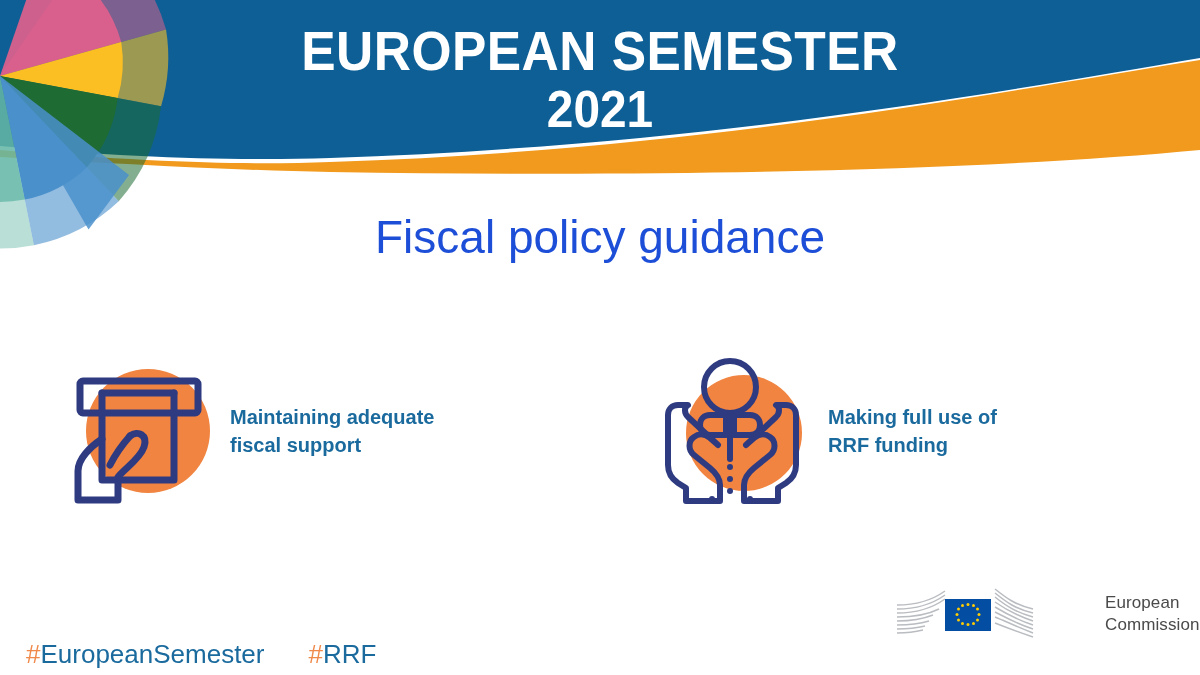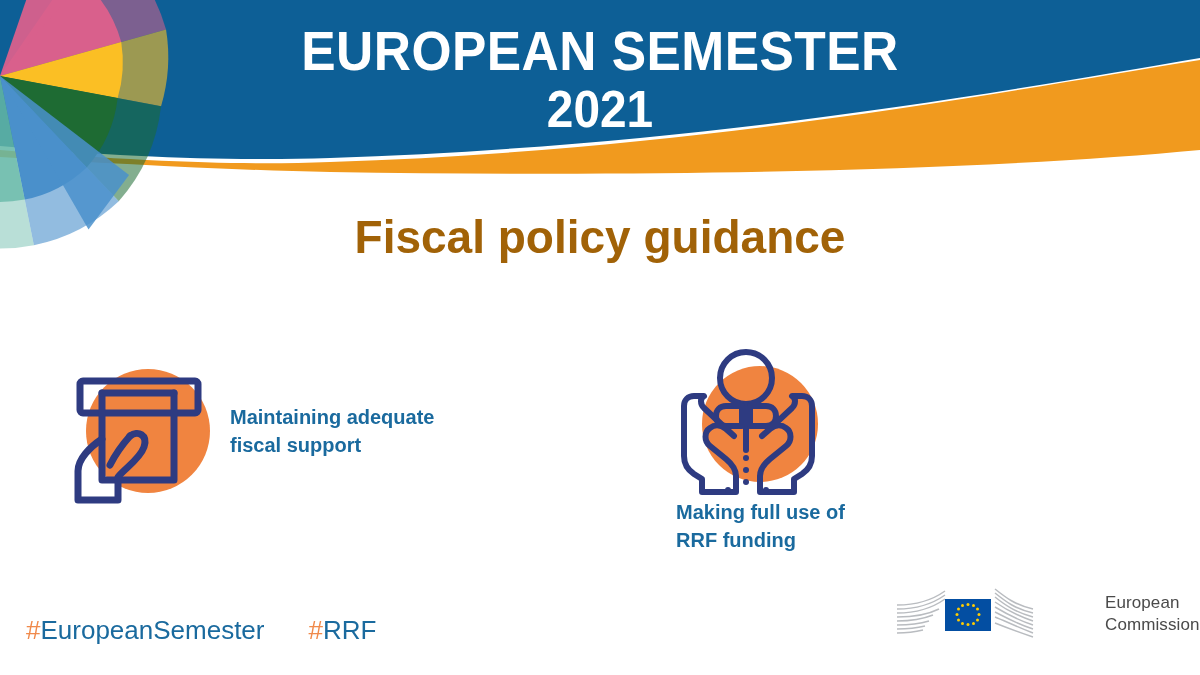--- a/index.html
+++ b/index.html
@@ -49,36 +49,36 @@
     font-size:52px;
     font-weight:bold;
     line-height:1.12;
     transform:scaleX(.92);
   }
 
   
   .subtitle{
     position:absolute;left:0;top:210px;width:1200px;
     text-align:center;
-    color:#a16207;
+    color:#1d4ed8;
     font-size:46px;
-    font-weight:bold;
+    font-weight:normal;
     letter-spacing:0px;
   }
 
   
   .features{
     position:absolute;left:0;top:346px;width:1200px;height:170px;
   }
   .feature{
     position:absolute;top:0;height:170px;
     display:flex;align-items:center;
   }
   .feature-1{left:62px;}
-  .feature-2{left:660px;flex-direction:column;}
+  .feature-2{left:660px;}
   .feat-icon{
     position:relative;
     width:152px;height:152px;
     flex:0 0 152px;
   }
   .feat-icon svg{display:block;width:152px;height:152px;}
   .feat-text{
     margin-left:16px;
     color:#1A6A9E;
     font-size:20px;
@@ -86,21 +86,21 @@
     line-height:1.42;
     white-space:pre-line;
   }
 
   
   .hashtags{
     position:absolute;left:26px;top:615px;
     display:flex;align-items:baseline;gap:44px;
     font-size:26px;
   }
-  .tag{color:#1A6A9E;white-space:nowrap;}
+  .tag{color:#1A6A9E;white-space:nowrap;margin-top:24px;}
   .tag .hash{color:#F08A4B;}
 
   
   .ec-logo{
     position:absolute;left:893px;top:583px;
     width:282px;height:62px;
     display:flex;align-items:center;
   }
   .ec-logo-mark{width:192px;height:62px;flex:0 0 192px;}
   .ec-logo-mark svg{display:block;width:192px;height:62px;}

